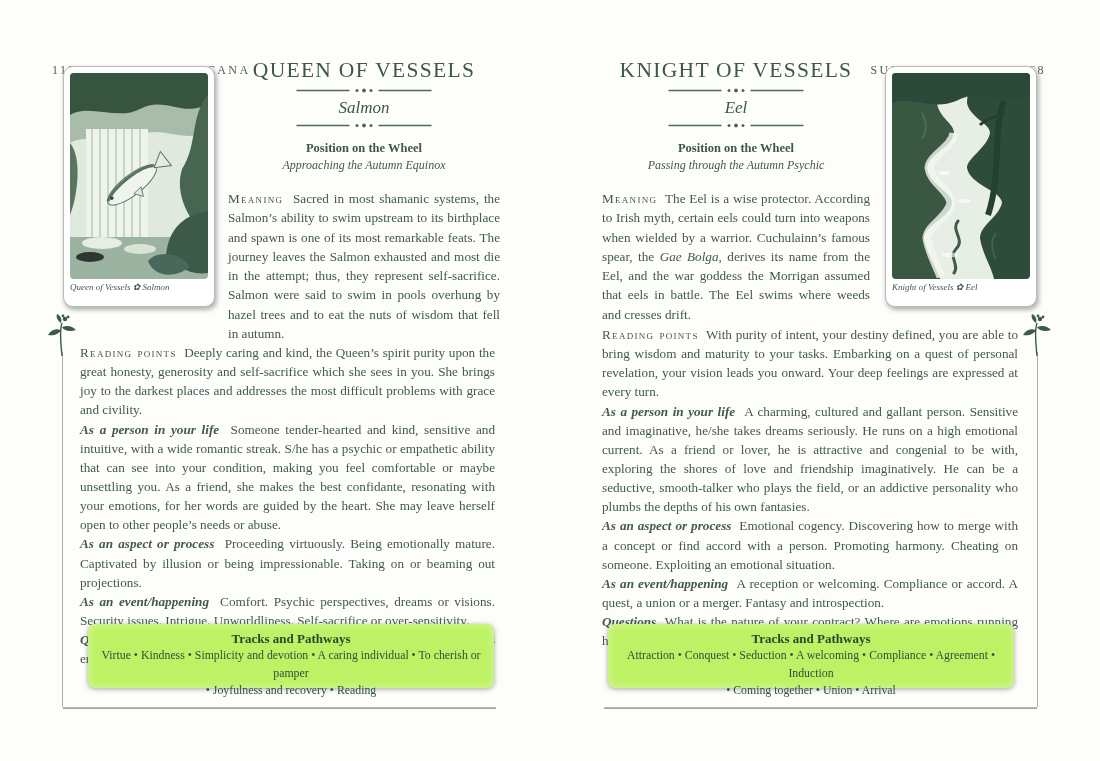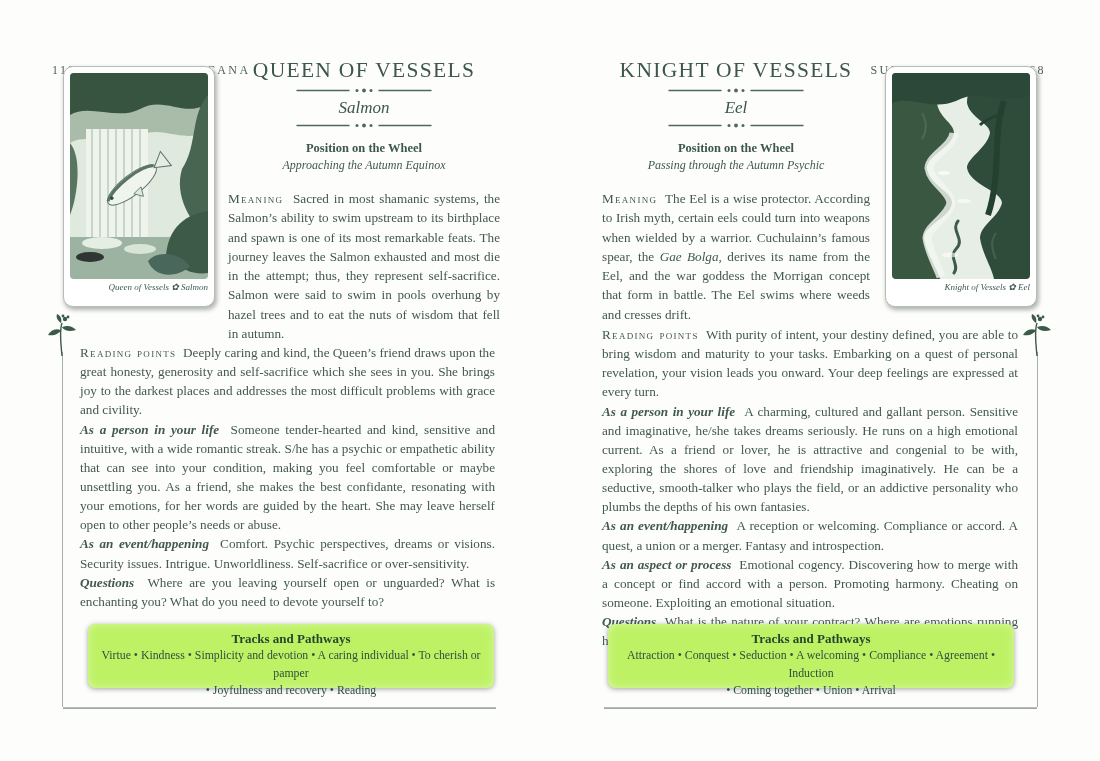--- a/index.html
+++ b/index.html
@@ -16,21 +16,21 @@
 
   .card-frame{
     position:absolute;top:66px;width:152px;height:241px;background:#ffffff;
     border:1px solid #b6bdb6;border-radius:10px;
     box-shadow:1.5px 2.5px 4px rgba(60,72,60,.4);
     padding:6px;box-sizing:border-box;
   }
   .card-frame.left{left:63px;} .card-frame.right{left:885px;}
   .card-art{width:138px;height:206px;border-radius:4px;overflow:hidden;display:block;}
   .card-caption{
-    text-align:right;font-style:italic;font-size:9px;color:#3f5a4c;
+    text-align:left;font-style:italic;font-size:9px;color:#3f5a4c;
     margin-top:3px;white-space:nowrap;
   }
 
   .title-block{position:absolute;top:58px;text-align:center;}
   #titleL{left:228px;width:272px;} #titleR{left:602px;width:268px;}
   .card-title{
     font-size:21.5px;font-weight:400;letter-spacing:1.3px;color:#3d574a;margin:0;
   }
   .divider{display:block;margin:3px auto 0;}
   .card-subtitle{font-style:italic;font-size:17px;color:#3d574a;margin-top:3px;}
@@ -161,35 +161,36 @@
   <div class="card-subtitle">Eel</div>
   <svg class="divider" width="150" height="9" viewBox="0 0 150 9">
     <path d="M8 4.5 H60" stroke="#4e685a" stroke-width="1.4" stroke-linecap="round"></path>
     <circle cx="68" cy="4.5" r="1.5" fill="#4e685a"></circle>
       <circle cx="75" cy="4.5" r="1.9" fill="#4e685a"></circle>
       <circle cx="82" cy="4.5" r="1.5" fill="#4e685a"></circle>
     <path d="M90 4.5 H142" stroke="#4e685a" stroke-width="1.4" stroke-linecap="round"></path>
   </svg>
   <div class="pos-label">Position on the Wheel</div>
   <div class="pos-value">Passing through the Autumn Psychic</div>
-  <p class="meaning"><span class="sc">Meaning</span>&nbsp;&nbsp;<span>The Eel is a wise protector. According to Irish myth, certain eels could turn into weapons when wielded by a warrior. Cuchulainn’s famous spear, the </span><i>Gae Bolga</i><span>, derives its name from the Eel, and the war goddess the Morrigan concept that form in battle. The Eel swims where weeds and cresses drift.</span></p>
+  <p class="meaning"><span class="sc">Meaning</span>&nbsp;&nbsp;<span>The Eel is a wise protector. According to Irish myth, certain eels could turn into weapons when wielded by a warrior. Cuchulainn’s famous spear, the </span><i>Gae Bolga</i><span>, derives its name from the Eel, and the war goddess the Morrigan assumed that eels in battle. The Eel swims where weeds and cresses drift.</span></p>
 </div>
 
 <div class="reading" id="readL">
-  <p><span class="sc">Reading points</span>&nbsp;&nbsp;<span>Deeply caring and kind, the Queen’s friend draws upon the great honesty, generosity and self-sacrifice which she sees in you. She brings joy to the darkest places and addresses the most difficult problems with grace and civility.</span></p>
+  <p><span class="sc">Reading points</span>&nbsp;&nbsp;<span>Deeply caring and kind, the Queen’s spirit purity upon the great honesty, generosity and self-sacrifice which she sees in you. She brings joy to the darkest places and addresses the most difficult problems with grace and civility.</span></p>
   <p><span class="sec-label">As a person in your life</span>&nbsp;&nbsp;<span>Someone tender-hearted and kind, sensitive and intuitive, with a wide romantic streak. S/he has a psychic or empathetic ability that can see into your condition, making you feel comfortable or maybe unsettling you. As a friend, she makes the best confidante, resonating with your emotions, for her words are guided by the heart. She may leave herself open to other people’s needs or abuse.</span></p>
+  <p><span class="sec-label">As an aspect or process</span>&nbsp;&nbsp;<span>Proceeding virtuously. Being emotionally mature. Captivated by illusion or being impressionable. Taking on or beaming out projections.</span></p>
   <p><span class="sec-label">As an event/happening</span>&nbsp;&nbsp;<span>Comfort. Psychic perspectives, dreams or visions. Security issues. Intrigue. Unworldliness. Self-sacrifice or over-sensitivity.</span></p>
   <p><span class="sec-label">Questions</span>&nbsp;&nbsp;<span>Where are you leaving yourself open or unguarded? What is enchanting you? What do you need to devote yourself to?</span></p>
 </div>
 
 <div class="reading" id="readR">
   <p><span class="sc">Reading points</span>&nbsp;&nbsp;<span>With purity of intent, your destiny defined, you are able to bring wisdom and maturity to your tasks. Embarking on a quest of personal revelation, your vision leads you onward. Your deep feelings are expressed at every turn.</span></p>
   <p><span class="sec-label">As a person in your life</span>&nbsp;&nbsp;<span>A charming, cultured and gallant person. Sensitive and imaginative, he/she takes dreams seriously. He runs on a high emotional current. As a friend or lover, he is attractive and congenial to be with, exploring the shores of love and friendship imaginatively. He can be a seductive, smooth-talker who plays the field, or an addictive personality who plumbs the depths of his own fantasies.</span></p>
+  <p><span class="sec-label">As an aspect or process</span>&nbsp;&nbsp;<span>Emotional cogency. Discovering how to merge with a concept or find accord with a person. Promoting harmony. Cheating on someone. Exploiting an emotional situation.</span></p>
   <p><span class="sec-label">As an event/happening</span>&nbsp;&nbsp;<span>A reception or welcoming. Compliance or accord. A quest, a union or a merger. Fantasy and introspection.</span></p>
-  <p><span class="sec-label">As an aspect or process</span>&nbsp;&nbsp;<span>Emotional cogency. Discovering how to merge with a concept or find accord with a person. Promoting harmony. Cheating on someone. Exploiting an emotional situation.</span></p>
   <p><span class="sec-label">Questions</span>&nbsp;&nbsp;<span>What is the nature of your contract? Where are emotions running high? What needs to be expressed sensitively?</span></p>
 </div>
 
 <div class="tracks" id="tracksL">
   <div class="tracks-title">Tracks and Pathways</div>
   <div class="tracks-line">Virtue • Kindness • Simplicity and devotion • A caring individual • To cherish or pamper</div>
   <div class="tracks-line">• Joyfulness and recovery • Reading</div>
 </div>
 <div class="tracks" id="tracksR">
   <div class="tracks-title">Tracks and Pathways</div>

